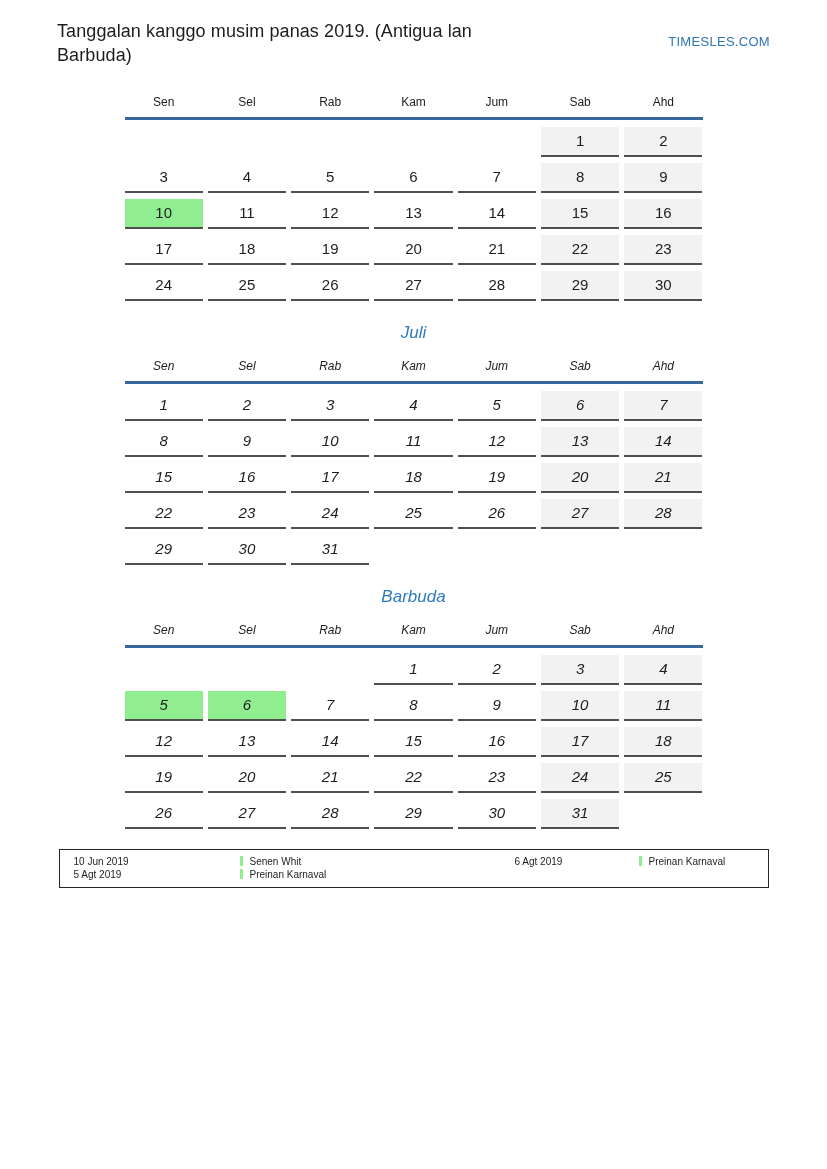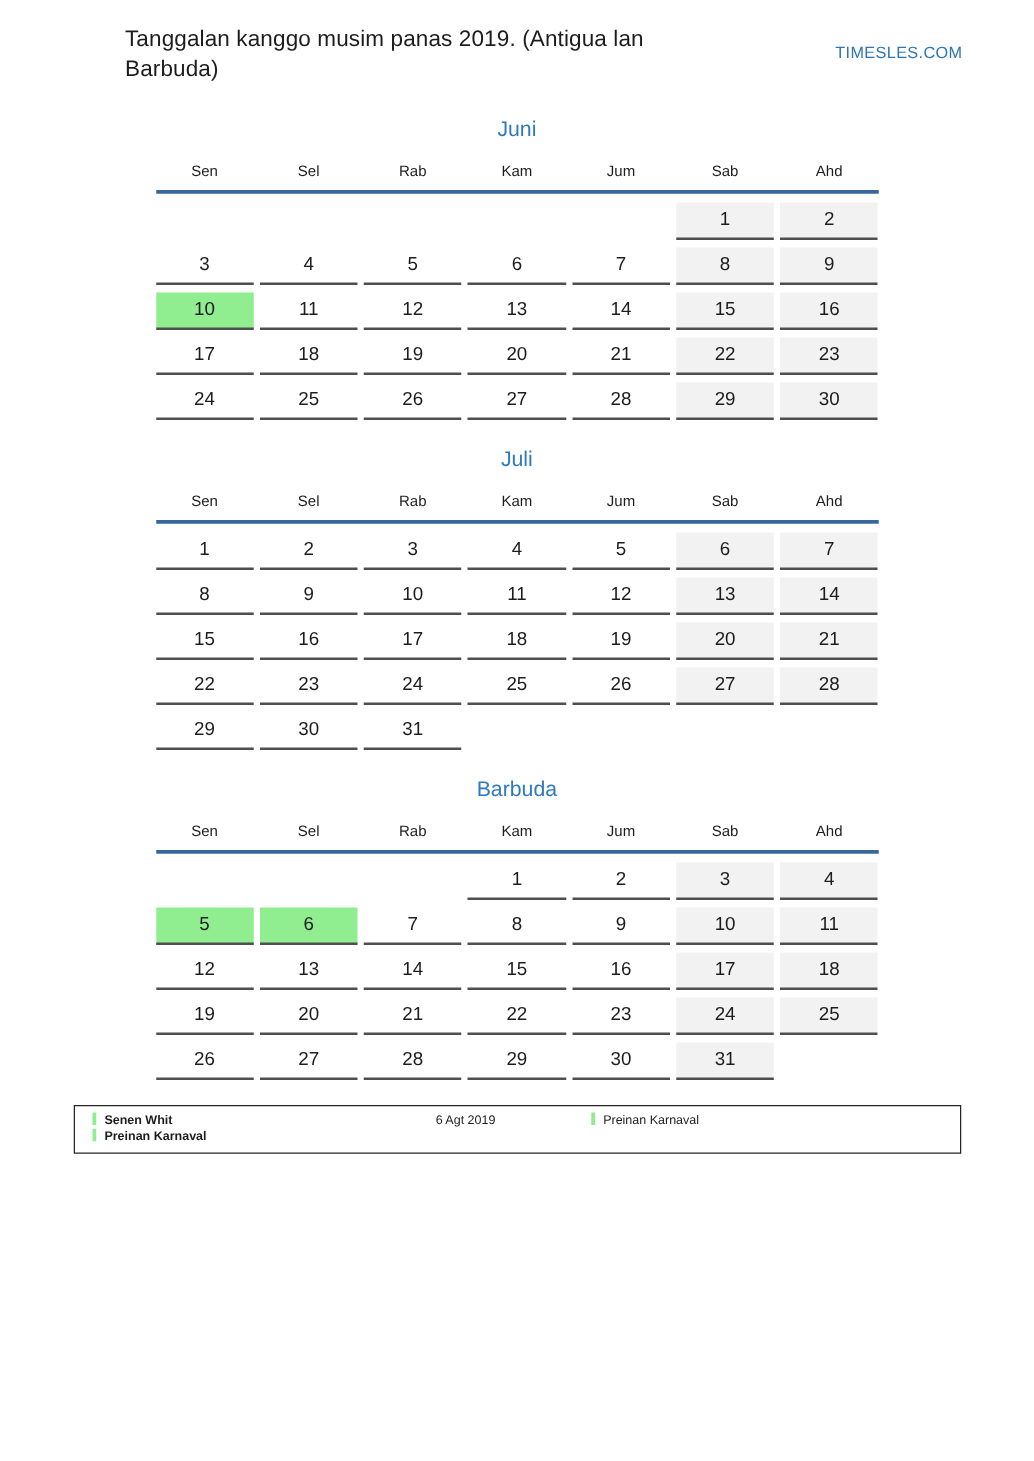--- a/index.html
+++ b/index.html
@@ -18,37 +18,36 @@
     align-items: flex-start;
     padding: 19px 57px 0 57px;
   }
   .page-title {
     font-size: 18px;
     font-weight: 400;
     line-height: 1.35;
     max-width: 480px;
     color: #1d1d1d;
     letter-spacing: 0.1px;
-    margin-left: 43px;
   }
   .site-link {
     font-size: 13px;
     margin-top: 15px;
     color: var(--site-blue, #2e75b6);
     text-decoration: none;
     letter-spacing: 0.3px;
     cursor: pointer;
     margin-left: 28px;
   }
   .months {
     width: 578px;
     margin: 26px auto 0 auto;
   }
   .month { margin-top: 0; }
-  .month + .month { margin-top: 22px; }
+  .month + .month { margin-top: 22px; font-style: italic; }
   .month-title {
     text-align: center;
     font-size: 17px;
     font-weight: 400;
     color: var(--month-blue, #2e7abf);
     margin-bottom: 15px;
   }
   .weekrow {
     display: grid;
     grid-template-columns: repeat(7, 1fr);
@@ -87,21 +86,21 @@
     width: 710px;
     margin: 20px auto 0 auto;
     border: 1.5px solid #262626;
     display: flex;
     align-items: flex-start;
     padding: 5px 0 6px 14px;
     font-size: 10px;
     line-height: 13px;
   }
   .lg-col1 { width: 166px; }
-  .lg-col2 { width: 235px; font-weight: bold; }
+  .lg-col2 { width: 235px; }
   .lg-col3 { width: 124px; margin-left: 40px; }
   .lg-col4 { flex: 1; }
   .lg-entry { white-space: nowrap; }
   .lg-bar {
     display: inline-block;
     width: 3px;
     height: 10px;
     background: var(--green, #90ee90);
     margin-right: 7px;
     vertical-align: -1px;
@@ -110,21 +109,20 @@
 </head>
 <body>
 
 <header class="page-header">
   <h1 class="page-title">Tanggalan kanggo musim panas 2019. (Antigua lan Barbuda)</h1>
   <a class="site-link">TIMESLES.COM</a>
 </header>
 
 <main class="months" id="months">
     <section class="month">
-      <h2 class="month-title">Juni</h2>
       <div class="weekrow">
         <div class="weekday">Sen</div>
         <div class="weekday">Sel</div>
         <div class="weekday">Rab</div>
         <div class="weekday">Kam</div>
         <div class="weekday">Jum</div>
         <div class="weekday">Sab</div>
         <div class="weekday">Ahd</div>
       </div>
       <div class="header-rule"></div>
@@ -262,20 +260,24 @@
         <div class="cell date">28</div>
         <div class="cell date">29</div>
         <div class="cell date">30</div>
         <div class="cell date weekend">31</div>
         <div class="cell"></div>
       </div>
     </section>
   </main>
 
 <footer class="legend">
+  <div class="lg-col1">
+    <div class="lg-entry">10 Jun 2019</div>
+    <div class="lg-entry">5 Agt 2019</div>
+  </div>
   <div class="lg-col2">
     <div class="lg-entry"><span class="lg-bar"></span><span>Senen Whit</span></div>
     <div class="lg-entry"><span class="lg-bar"></span><span>Preinan Karnaval</span></div>
   </div>
   <div class="lg-col3">
     <div class="lg-entry">6 Agt 2019</div>
   </div>
   <div class="lg-col4">
     <div class="lg-entry"><span class="lg-bar"></span><span>Preinan Karnaval</span></div>
   </div>

